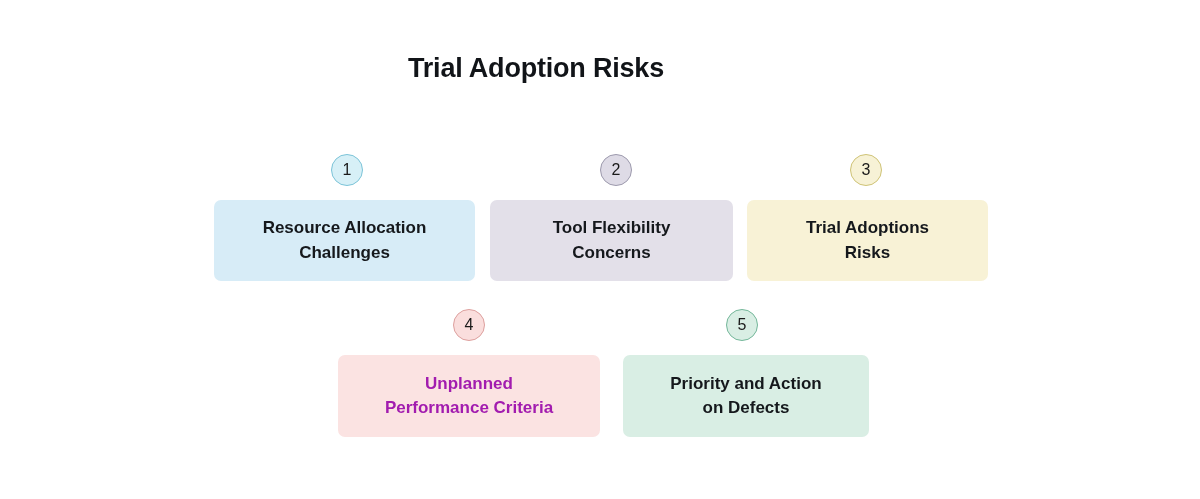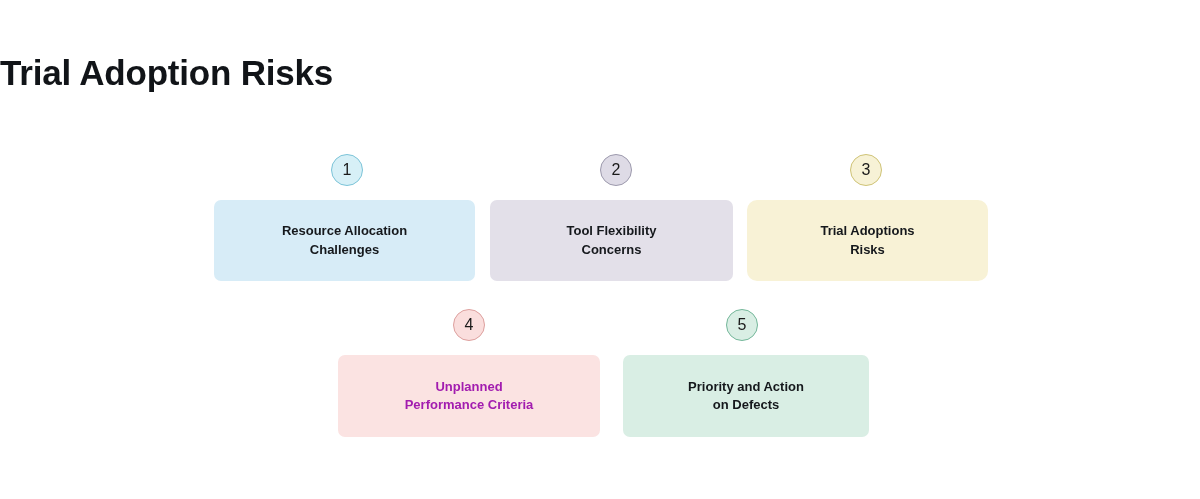--- a/index.html
+++ b/index.html
@@ -19,21 +19,22 @@
     width: 1200px;
     height: 499px;
     background: #ffffff;
   }
 
   .page-title {
     position: absolute;
     top: 52px;
     left: 0;
     width: 1072px;
-    font-size: 35px;
+    text-align: center;
+    font-size: 27px;
     font-weight: bold;
     color: #111418;
     letter-spacing: -0.2px;
     line-height: 1.2;
   }
 
   
   .card-group {
     position: absolute;
   }
@@ -63,21 +64,21 @@
     background: #eeeeee;
     display: flex;
     align-items: center;
     justify-content: center;
     box-sizing: border-box;
     padding: 6px 12px;
   }
 
   .card-label {
     text-align: center;
-    font-size: 13px;
+    font-size: 17px;
     font-weight: bold;
     color: #15181c;
     line-height: 1.42;
     white-space: pre-line;
   }
 
   
   #group-1 { left: 214px; top: 154px; width: 261px; }
   #group-1 .card { left: 0; width: 261px; height: 81px; }
   #group-1 .badge { left: 117px; }
@@ -117,21 +118,21 @@
   <div class="card-group" id="group-2">
     <div class="badge" style="background: rgb(222, 219, 230); border-color: rgb(157, 154, 173);">2</div>
     <div class="card" style="background: rgb(227, 224, 233); justify-content: center;">
       <div class="card-label" style="color: rgb(21, 24, 28);">Tool Flexibility
 Concerns</div>
     </div>
   </div>
 
   <div class="card-group" id="group-3">
     <div class="badge" style="background: rgb(247, 242, 214); border-color: rgb(207, 195, 119);">3</div>
-    <div class="card" style="background: rgb(248, 242, 214); border-radius: 10px;">
+    <div class="card" style="background: rgb(248, 242, 214);">
       <div class="card-label" style="color: rgb(21, 24, 28);">Trial Adoptions
 Risks</div>
     </div>
   </div>
 
   <div class="card-group" id="group-4">
     <div class="badge" style="background: rgb(250, 222, 221); border-color: rgb(221, 160, 158);">4</div>
     <div class="card" style="background: rgb(251, 227, 226);">
       <div class="card-label" style="color: #a21caf;">Unplanned
 Performance Criteria</div>

